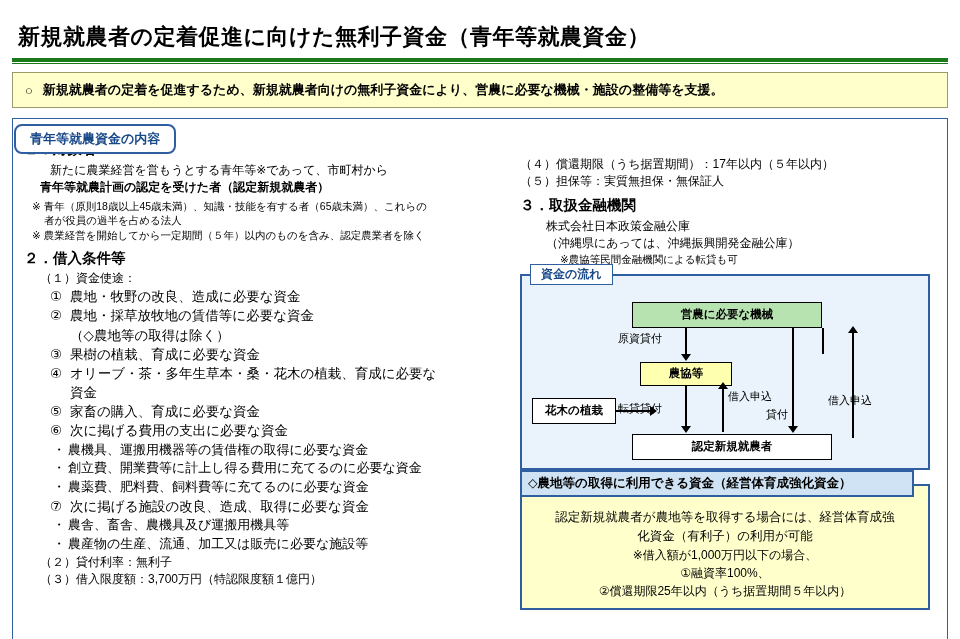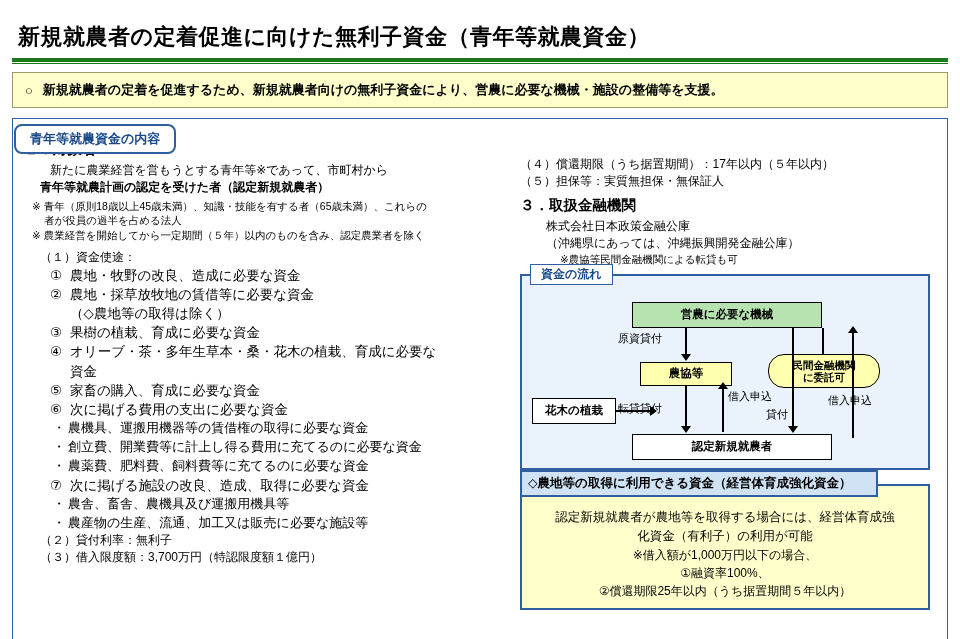--- a/index.html
+++ b/index.html
@@ -234,21 +234,21 @@
     width: 410px;
     border: 2px solid #2f5fa0;
     background: #ffffcc;
     box-sizing: border-box;
     padding: 8px 10px 8px 10px;
   }
   .ybox-head {
     position: absolute;
     left: -2px;
     top: -16px;
-    width: 358px;
+    width: 394px;
     background: #cfe3f5;
     border: 2px solid #2f5fa0;
     box-sizing: border-box;
     font-size: 12.5px;
     font-weight: bold;
     padding: 3px 6px;
     white-space: nowrap;
   }
   .ybox-inner {
     margin-top: 14px;
@@ -280,20 +280,21 @@
   <div class="left-col">
     <div class="h2">１．対象者</div>
     <div class="p indent2">新たに農業経営を営もうとする青年等※であって、市町村から</div>
     <div class="p indent1 bold">青年等就農計画の認定を受けた者（認定新規就農者）</div>
     <div class="gap2"></div>
     <div class="note">※ 青年（原則18歳以上45歳未満）、知識・技能を有する者（65歳未満）、これらの</div>
     <div class="note" style="padding-left:20px;">者が役員の過半を占める法人</div>
     <div class="note">※ 農業経営を開始してから一定期間（５年）以内のものを含み、認定農業者を除く</div>
     <div class="gap4"></div>
 
+    <div class="h2">２．借入条件等</div>
     <div class="p indent1">（１）資金使途：</div>
 
     <div class="row-item indent2">
       <span class="mk">①</span>
       <span class="bd">農地・牧野の改良、造成に必要な資金</span>
     </div>
     <div class="row-item indent2">
       <span class="mk">②</span>
       <span class="bd">農地・採草放牧地の賃借等に必要な資金</span>
     </div>
@@ -361,22 +362,20 @@
     <div class="p indent2">（沖縄県にあっては、沖縄振興開発金融公庫）</div>
     <div class="note" style="padding-left:40px;">※農協等民間金融機関による転貸も可</div>
 
     <div class="flowbox">
       <div class="flow-tab">資金の流れ</div>
 
       <div class="fbox green" style="left:110px; top:26px; width:190px; height:26px;">営農に必要な機械</div>
 
       <div class="fbox yellow" style="left:118px; top:86px; width:92px; height:24px;">農協等</div>
 
-      <div class="fbox yellow" style="left:246px; top:78px; width:112px; height:34px; border-radius:16px; font-size:10.5px; white-space:pre-line;">民間金融機関
-に委託可</div>
 
       <div class="fbox white" style="left:10px; top:122px; width:84px; height:26px;">花木の植栽</div>
 
       <div class="fbox white" style="left:110px; top:158px; width:200px; height:26px;">認定新規就農者</div>
 
       <div class="arrow-v" style="left:163px; top:52px; width:2px; height:26px;"></div>
       <div class="arrow-head-d" style="left:159px; top:78px;"></div>
       <div class="flabel" style="left:96px; top:56px;">原資貸付</div>
 
       <div class="arrow-v" style="left:163px; top:110px; width:2px; height:40px;"></div>

